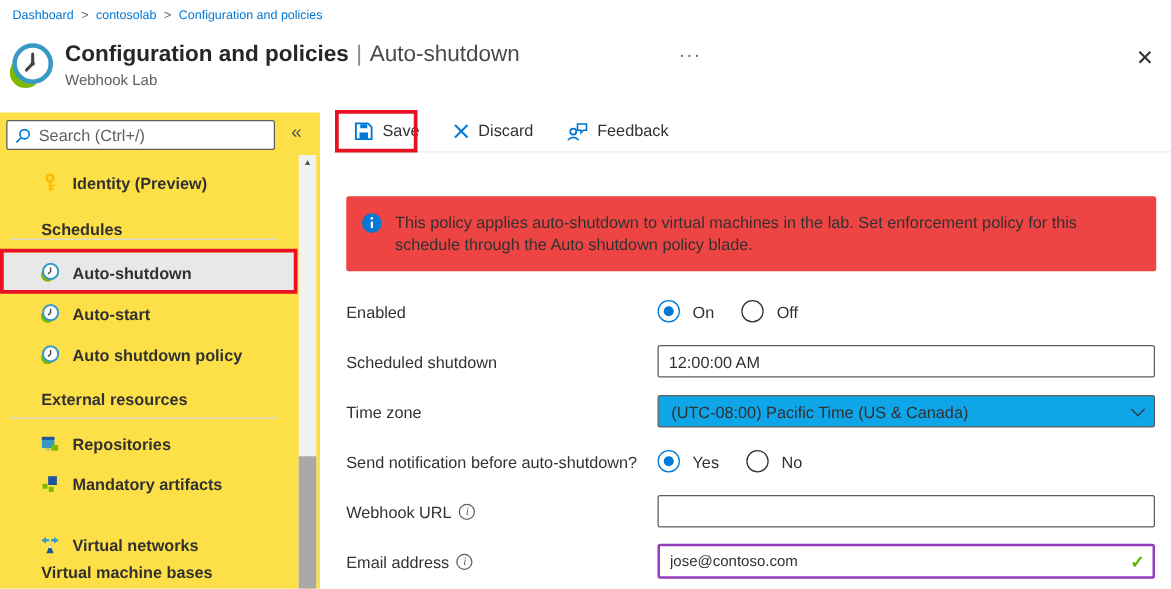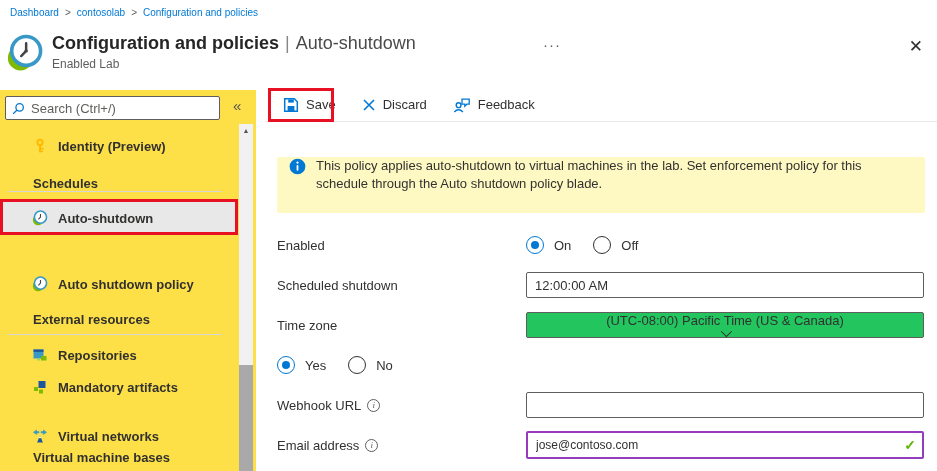--- a/index.html
+++ b/index.html
@@ -43,21 +43,21 @@
   .sb-track { position:absolute; left:239px; top:34px; width:14px; bottom:0; background:#f1f1f1; }
   .sb-up { position:absolute; top:3px; left:0; width:14px; text-align:center; font-size:7px; color:#555; cursor:pointer; }
   .sb-thumb { position:absolute; top:241px; left:0; width:14px; height:106px; background:#a9a9a9; cursor:grab; }
 
   
   .main { position:absolute; left:265px; top:88px; right:0; bottom:0; background:#fff; }
   .toolbar { height:34px; display:flex; align-items:center; padding-left:18px; gap:26px;
              border-bottom:1px solid #eaeaea; }
   .tb-btn { display:flex; align-items:center; gap:7px; cursor:pointer; color:#323130; white-space:nowrap; }
 
-  .banner { margin:35px 12px 0 12px; background:#fef9c3; border-radius:2px; padding:0 12px;
+  .banner { margin:35px 12px 0 12px; background:#ef4444; border-radius:2px; padding:12px 12px;
             display:flex; align-items:flex-start; gap:10px; min-height:56px; }
   .banner-text { color:#323130; line-height:18px; max-width:600px; }
 
   .form { margin-left:12px; margin-top:12px; }
   .frow { height:40px; display:flex; align-items:center; }
   .flabel { width:249px; color:#323130; display:flex; align-items:center; gap:6px; flex-shrink:0; }
   .fctrl { width:398px; display:flex; align-items:center; }
 
   .tip { width:13px; height:13px; border:1px solid #605e5c; border-radius:50%; color:#605e5c;
          font-size:9px; font-style:italic; display:inline-flex; align-items:center; justify-content:center;
@@ -65,22 +65,22 @@
 
   .radio-group { display:flex; align-items:center; gap:10px; }
   .radio { width:18px; height:18px; border-radius:50%; border:1px solid #323130; position:relative;
            flex-shrink:0; cursor:pointer; background:#fff; }
   .radio.checked { border-color:#0078d4; }
   .radio.checked::after { content:''; position:absolute; inset:4px; border-radius:50%; background:#0078d4; }
   .radio-label { margin-right:12px; cursor:pointer; }
 
   .tinput { width:398px; height:26px; border:1px solid #605e5c; border-radius:2px; padding:0 8px;
             font-size:13px; font-family:"Liberation Sans", sans-serif; color:#323130; outline:none; background:#fff; }
-  .selectbox { width:398px; height:26px; border:1px solid #605e5c; border-radius:2px; background:#22c55e;
-               display:flex; align-items:center; justify-content:space-between; padding:0 10px; cursor:pointer;flex-direction:column; }
+  .selectbox { width:398px; height:26px; border:1px solid #605e5c; border-radius:2px; background:#0ea5e9;
+               display:flex; align-items:center; justify-content:space-between; padding:0 10px; cursor:pointer; }
   .chev { width:8px; height:8px; border-right:1.6px solid #323130; border-bottom:1.6px solid #323130;
           transform:rotate(45deg) translateY(-2px); }
 
   .email-wrap { position:relative; width:398px; }
   .email-wrap input { width:398px; height:28px; border:2px solid #953cbe; border-radius:2px; padding:0 26px 0 8px;
                       font-size:12px; font-family:"Liberation Sans", sans-serif; color:#323130; outline:none; }
   .valid-check { position:absolute; right:8px; top:6px; color:#5db300; font-weight:700; font-size:14px; }
 
   
   .anno { position:absolute; border:3px solid #e81123; pointer-events:none; }
@@ -99,21 +99,21 @@
   <svg class="hdr-icon" viewBox="0 0 20 20">
     <circle cx="7.6" cy="12.6" r="6.6" fill="#7fba00"></circle>
     <circle cx="10.6" cy="8.9" r="7.6" fill="#fff" stroke="#3999c6" stroke-width="1.9"></circle>
     <path d="M10.6 4.9 V8.9 L8 11.6" stroke="#444" stroke-width="1.3" fill="none" stroke-linecap="round"></path>
     <circle cx="10.6" cy="8.9" r="0.9" fill="#444"></circle>
   </svg>
   <div class="hdr-titles">
     <div class="hdr-line1">
       <span class="hdr-title">Configuration and policies</span><span class="hdr-sep">|</span><span class="hdr-context">Auto-shutdown</span>
     </div>
-    <div class="hdr-sub">Enabled Lab</div>
+    <div class="hdr-sub">Webhook Lab</div>
   </div>
   <div class="hdr-more">···</div>
   <div class="hdr-close">✕</div>
 
   <div class="sidebar">
     <div class="searchbox">
       <svg width="13" height="13" viewBox="0 0 14 14">
         <circle cx="8.2" cy="5.8" r="4" fill="none" stroke="#0078d4" stroke-width="1.4"></circle>
         <path d="M5.2 8.8 L1.2 12.8" stroke="#0078d4" stroke-width="1.4"></path>
       </svg>
@@ -140,20 +140,30 @@
       <span class="nicon">
         <svg viewBox="0 0 20 20" width="16" height="16">
           <circle cx="7.6" cy="12.6" r="6.6" fill="#7fba00"></circle>
           <circle cx="10.6" cy="8.9" r="7.6" fill="#fff" stroke="#3999c6" stroke-width="2"></circle>
           <path d="M10.6 4.9 V8.9 L8 11.6" stroke="#444" stroke-width="1.4" fill="none"></path>
         </svg>
       </span>
       <span class="nlabel">Auto-shutdown</span>
     </div>
 
+    <div class="nav-item" style="top:145px;">
+      <span class="nicon">
+        <svg viewBox="0 0 20 20" width="16" height="16">
+          <circle cx="7.6" cy="12.6" r="6.6" fill="#7fba00"></circle>
+          <circle cx="10.6" cy="8.9" r="7.6" fill="#fff" stroke="#3999c6" stroke-width="2"></circle>
+          <path d="M10.6 4.9 V8.9 L8 11.6" stroke="#444" stroke-width="1.4" fill="none"></path>
+        </svg>
+      </span>
+      <span class="nlabel">Auto-start</span>
+    </div>
 
     <div class="nav-item" style="top:178px;">
       <span class="nicon">
         <svg viewBox="0 0 20 20" width="16" height="16">
           <circle cx="7.6" cy="12.6" r="6.6" fill="#7fba00"></circle>
           <circle cx="10.6" cy="8.9" r="7.6" fill="#fff" stroke="#3999c6" stroke-width="2"></circle>
           <path d="M10.6 4.9 V8.9 L8 11.6" stroke="#444" stroke-width="1.4" fill="none"></path>
         </svg>
       </span>
       <span class="nlabel">Auto shutdown policy</span>
@@ -263,20 +273,21 @@
         <div class="flabel">Time zone</div>
         <div class="fctrl">
           <div class="selectbox">
             <span>(UTC-08:00) Pacific Time (US &amp; Canada)</span>
             <span class="chev"></span>
           </div>
         </div>
       </div>
 
       <div class="frow">
+        <div class="flabel">Send notification before auto-shutdown?</div>
         <div class="fctrl radio-group">
           <span class="radio checked"></span>
           <span class="radio-label">Yes</span>
           <span class="radio"></span>
           <span class="radio-label">No</span>
         </div>
       </div>
 
       <div class="frow">
         <div class="flabel">

